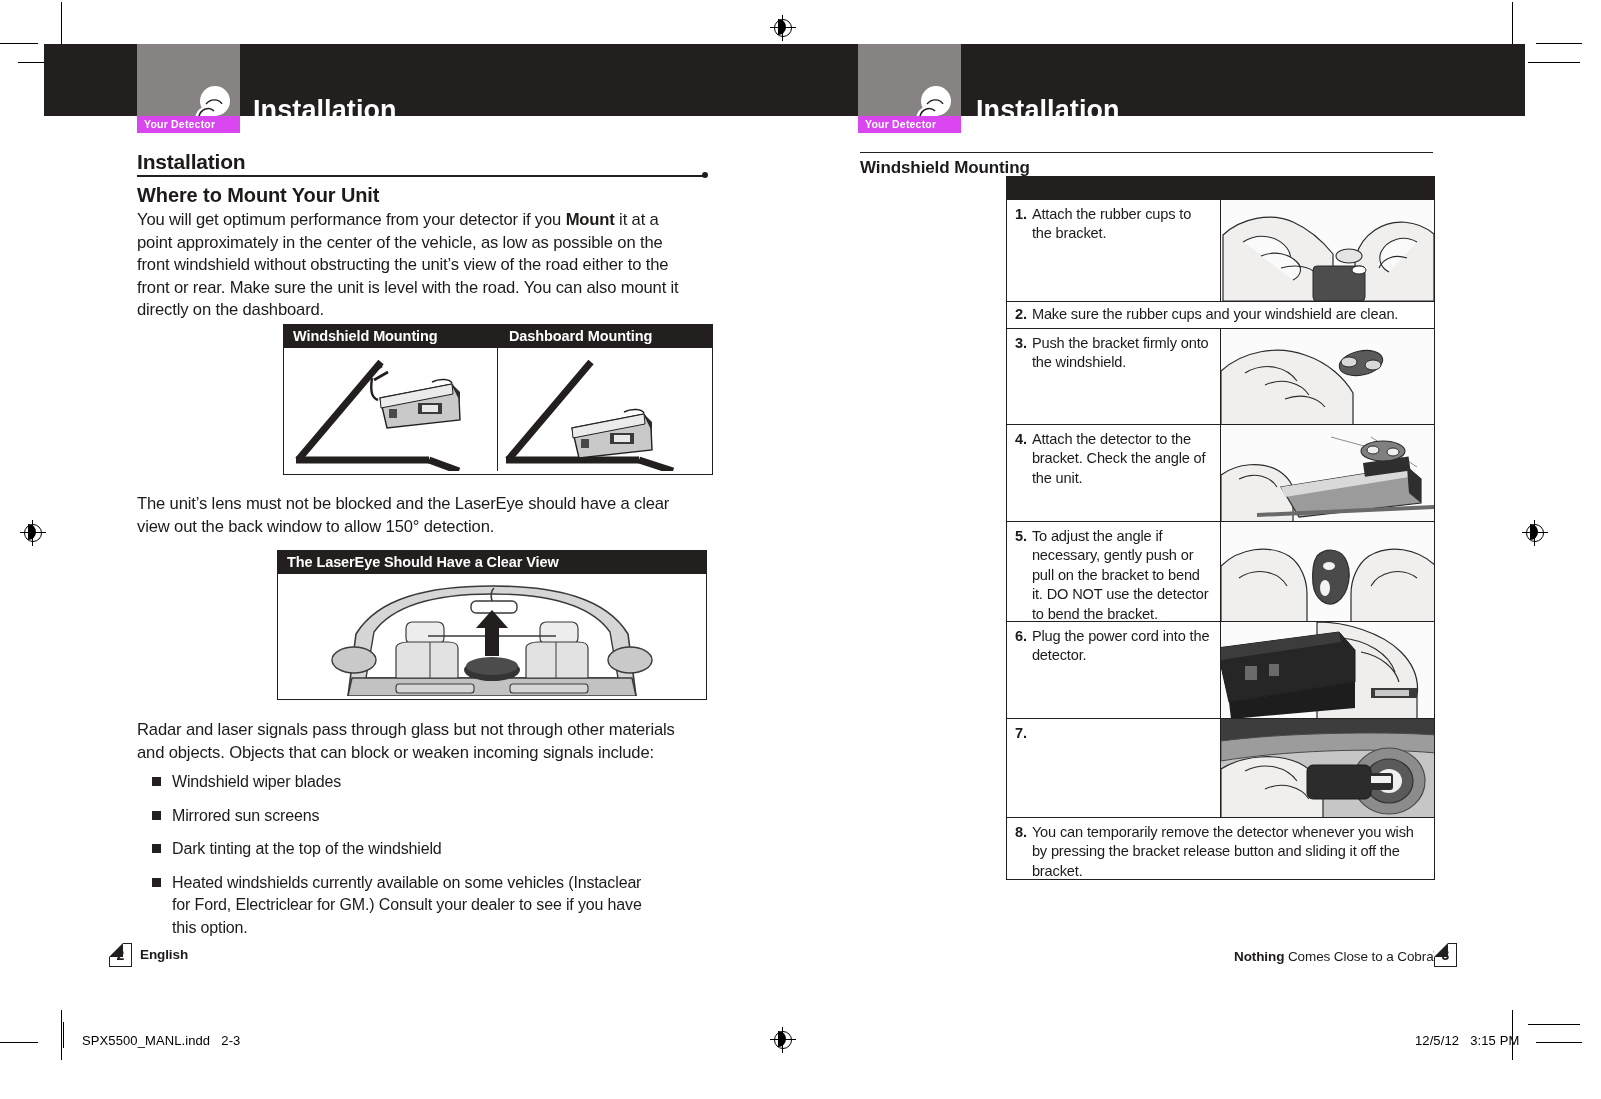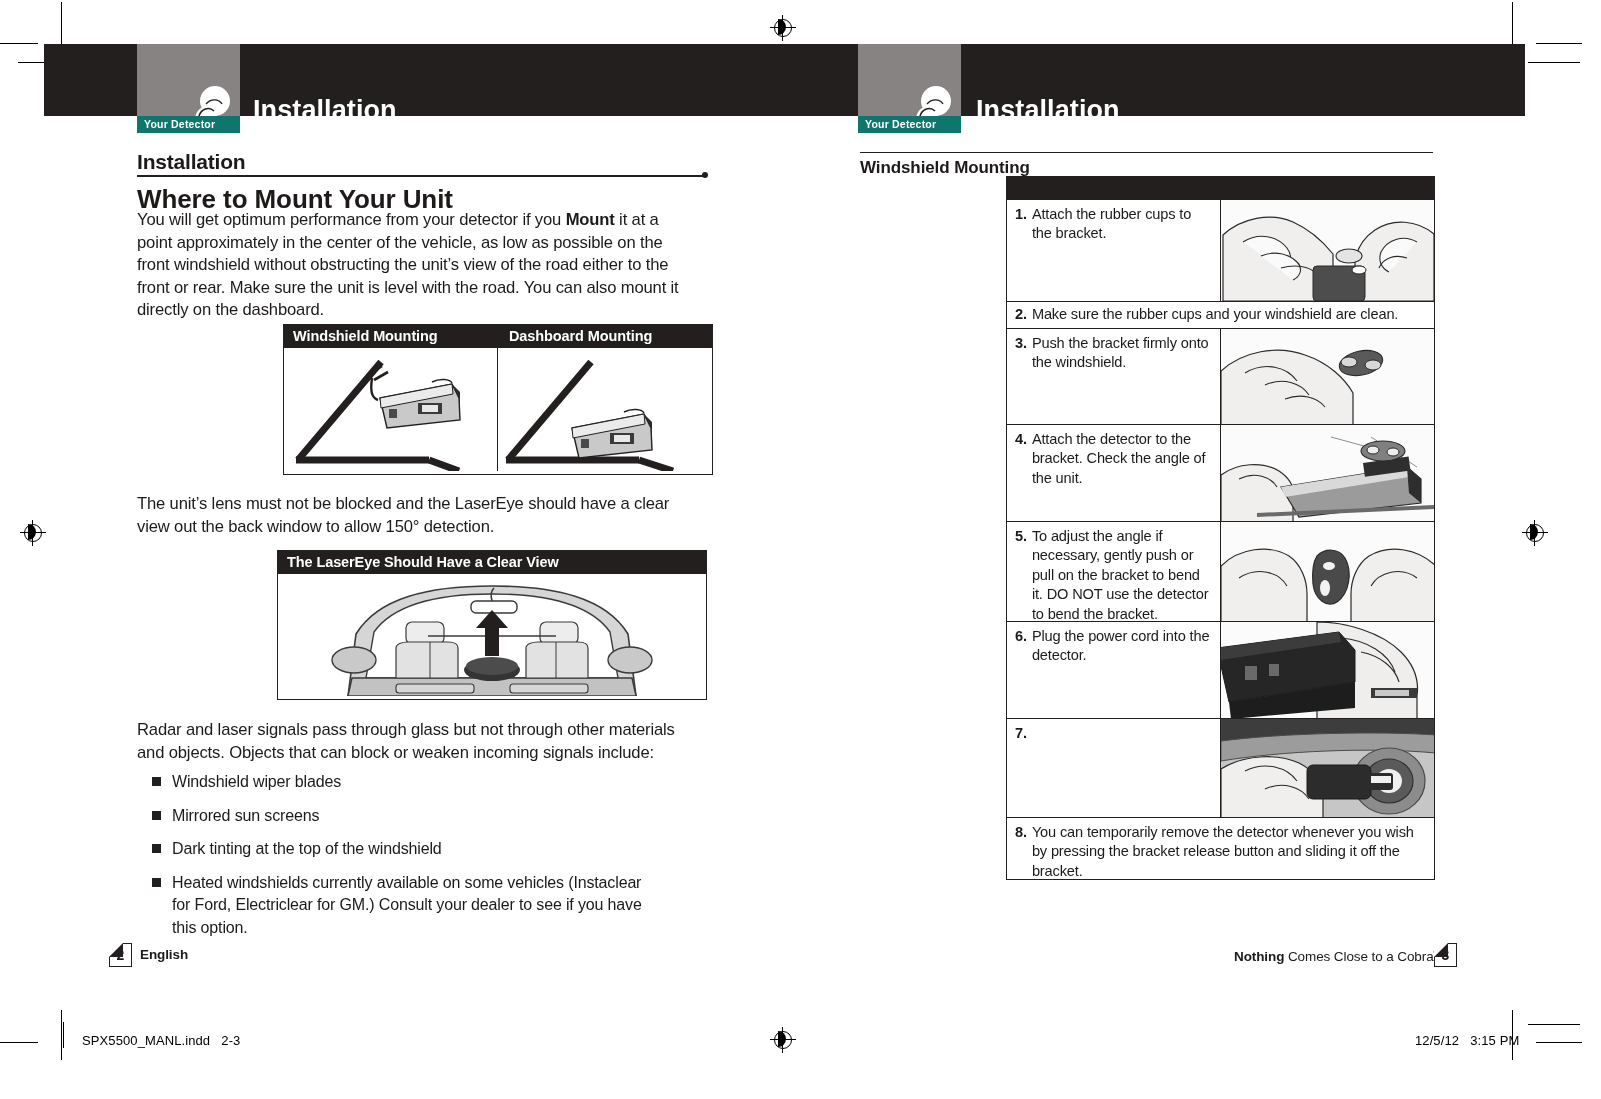--- a/index.html
+++ b/index.html
@@ -13,29 +13,29 @@
   .reg:before,.reg:after{content:"";position:absolute;background:#000;}
   .reg:before{left:12px;top:0;width:1px;height:26px;}
   .reg:after{top:12px;left:0;height:1px;width:26px;}
   .reg .ring{position:absolute;left:4px;top:4px;width:16px;height:16px;border:1.6px solid #000;border-radius:50%;}
   .reg .ringf{position:absolute;left:8px;top:4px;width:8px;height:16px;background:#000;border-radius:0 8px 8px 0;}
 
   
   .banner{position:absolute;background:#231f1e;height:72px;}
   .banner-title{position:absolute;color:#fff;font-size:27px;font-weight:bold;letter-spacing:.1px;}
   .tabbox{position:absolute;background:#868382;width:103px;height:82px;}
-  .tablabel{position:absolute;background:#0f766e;color:#fff;font-size:10.5px;font-weight:bold;
+  .tablabel{position:absolute;background:#d946ef;color:#fff;font-size:10.5px;font-weight:bold;
             padding:2px 7px 3px 7px;letter-spacing:.2px;white-space:nowrap;}
   .detector-icon{position:absolute;width:46px;height:42px;}
 
   
   .h1{position:absolute;font-size:21px;font-weight:bold;letter-spacing:-.2px;}
   .h1rule{position:absolute;height:1.6px;background:#231f1e;}
   .h1dot{position:absolute;width:6px;height:6px;border-radius:50%;background:#231f1e;}
-  .h2{position:absolute;font-size:26px;font-weight:bold;letter-spacing:-.1px;text-align:right;}
+  .h2{position:absolute;font-size:20px;font-weight:bold;letter-spacing:-.1px;text-align:right;}
   .body-txt{position:absolute;font-size:16.6px;line-height:22.6px;letter-spacing:-.15px;}
   .body-txt b{font-weight:bold;}
 
   .bullets{position:absolute;font-size:16px;line-height:22.6px;letter-spacing:-.15px;}
   .bullet-row{display:flex;margin-bottom:11px;}
   .bullet-sq{width:9px;height:9px;background:#231f1e;margin:6px 11px 0 15px;flex:none;}
 
   
   .figbox{position:absolute;border:1px solid #231f1e;background:#fff;}
   .figcap{background:#231f1e;color:#fff;font-size:14.5px;font-weight:bold;

